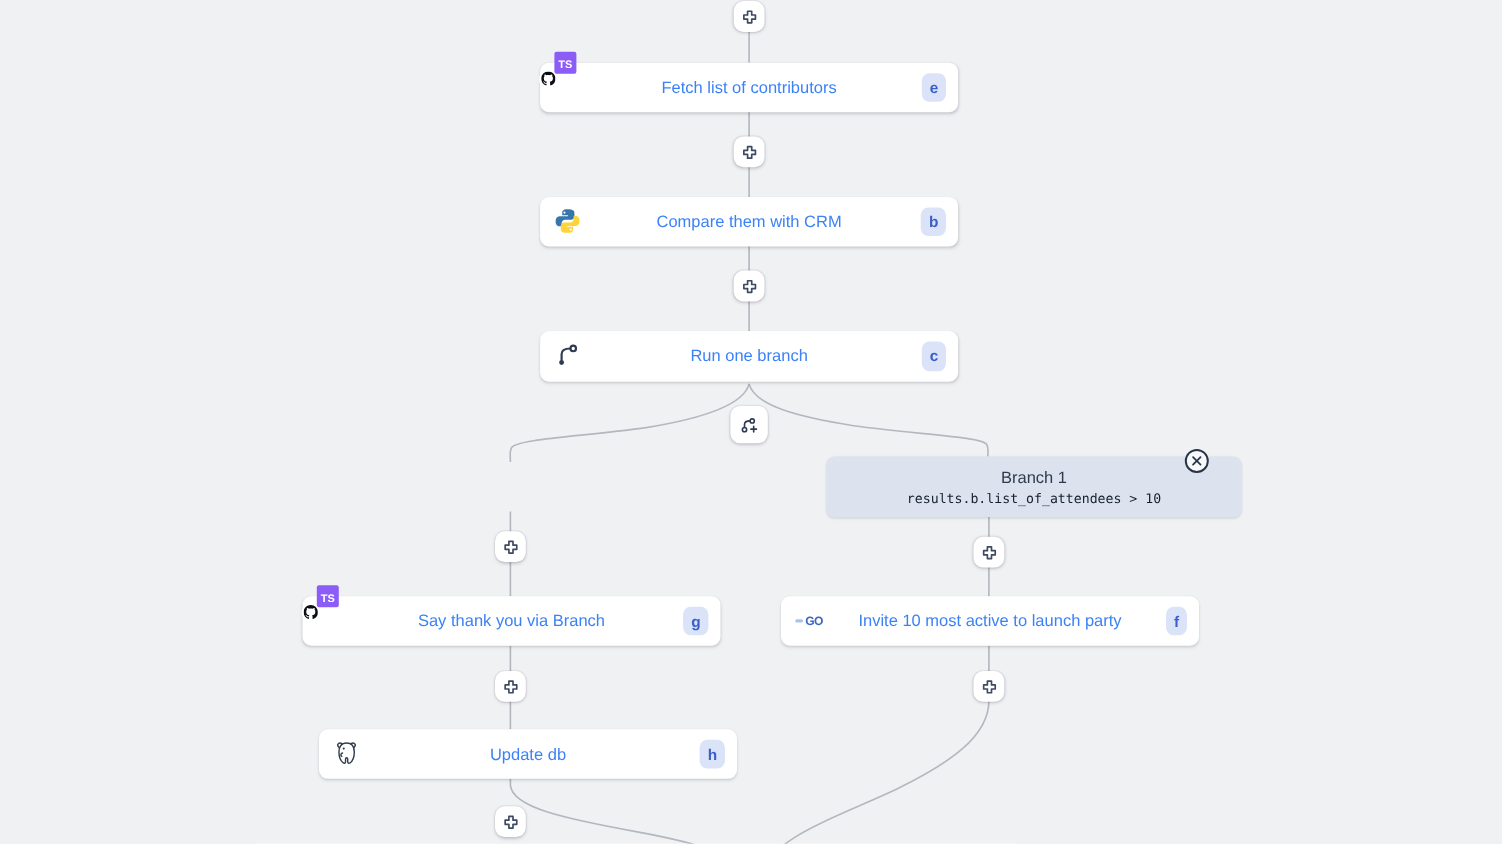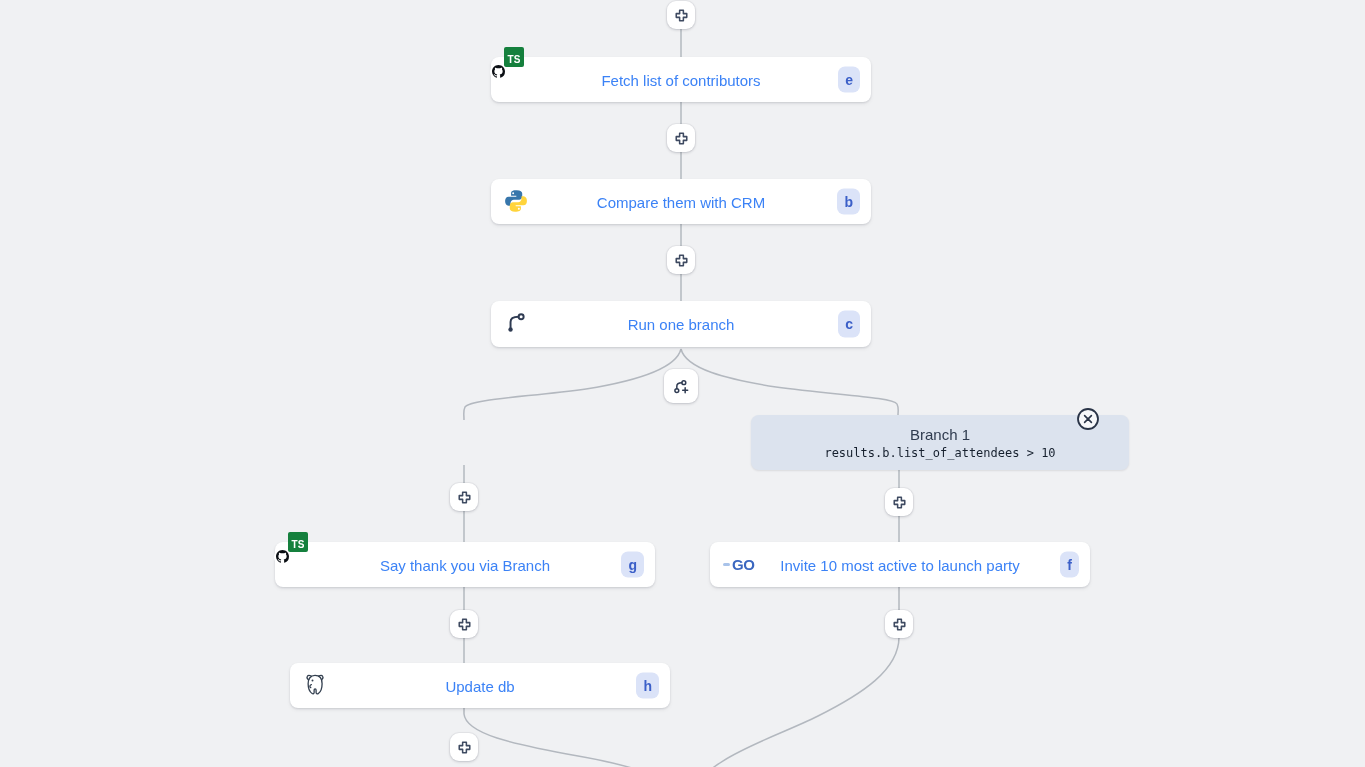--- a/index.html
+++ b/index.html
@@ -11,28 +11,28 @@
   .card{position:absolute;width:380px;height:45px;background:#ffffff;border-radius:8px;
         box-shadow:0 1px 2px rgba(16,24,40,.12),0 2px 4px rgba(16,24,40,.06);z-index:1;}
   .card-title{position:absolute;left:0;right:0;top:50%;transform:translateY(-50%);
         text-align:center;font-size:15px;color:#3b82f6;}
   .card-badge{position:absolute;right:11px;top:50%;transform:translateY(-50%);
         background:#dbe3f8;color:#3b5fc8;font-weight:700;font-size:14px;
         padding:4px 7px;border-radius:7px;line-height:1.35;}
   .card-icon{position:absolute;left:13px;top:50%;transform:translateY(-50%);width:26px;height:26px;}
 
   .ts-wrap{position:relative;width:26px;height:26px;}
-  .ts-box{position:absolute;left:0;bottom:0;width:20px;height:20px;background:#15803d;border-radius:2px;
+  .ts-box{position:absolute;left:0;bottom:0;width:20px;height:20px;background:#8b5cf6;border-radius:2px;
         color:#fff;font-weight:700;font-size:10px;display:flex;align-items:flex-end;justify-content:center;padding-bottom:2px;box-sizing:border-box;margin-top:32px;}
   .gh-badge{position:absolute;right:-2px;top:-3px;width:16px;height:16px;background:#fff;border-radius:50%;
         display:flex;align-items:center;justify-content:center;}
 
   .go-icon{display:flex;align-items:center;height:26px;}
   .go-dash{width:7px;height:2.5px;background:#a9c3ea;border-radius:2px;margin-right:2px;}
-  .go-text{color:#3b67c0;font-weight:800;font-size:15px;letter-spacing:-.5px;}
+  .go-text{color:#3b67c0;font-weight:800;font-size:11px;letter-spacing:-.5px;}
 
   .plus-btn{position:absolute;width:28px;height:28px;background:#fff;border-radius:9px;z-index:2;
         box-shadow:0 0 0 1px rgba(16,24,40,.04),0 1px 3px rgba(16,24,40,.18);
         display:flex;align-items:center;justify-content:center;cursor:pointer;}
   .branch-add-btn{position:absolute;width:34px;height:34px;background:#fff;border-radius:9px;z-index:2;
         box-shadow:0 0 0 1px rgba(16,24,40,.04),0 1px 3px rgba(16,24,40,.18);
         display:flex;align-items:center;justify-content:center;cursor:pointer;}
 
   .branch-header{position:absolute;background:#dce3ee;border-radius:8px;z-index:1;
         box-shadow:0 1px 2px rgba(16,24,40,.10);display:flex;flex-direction:column;

